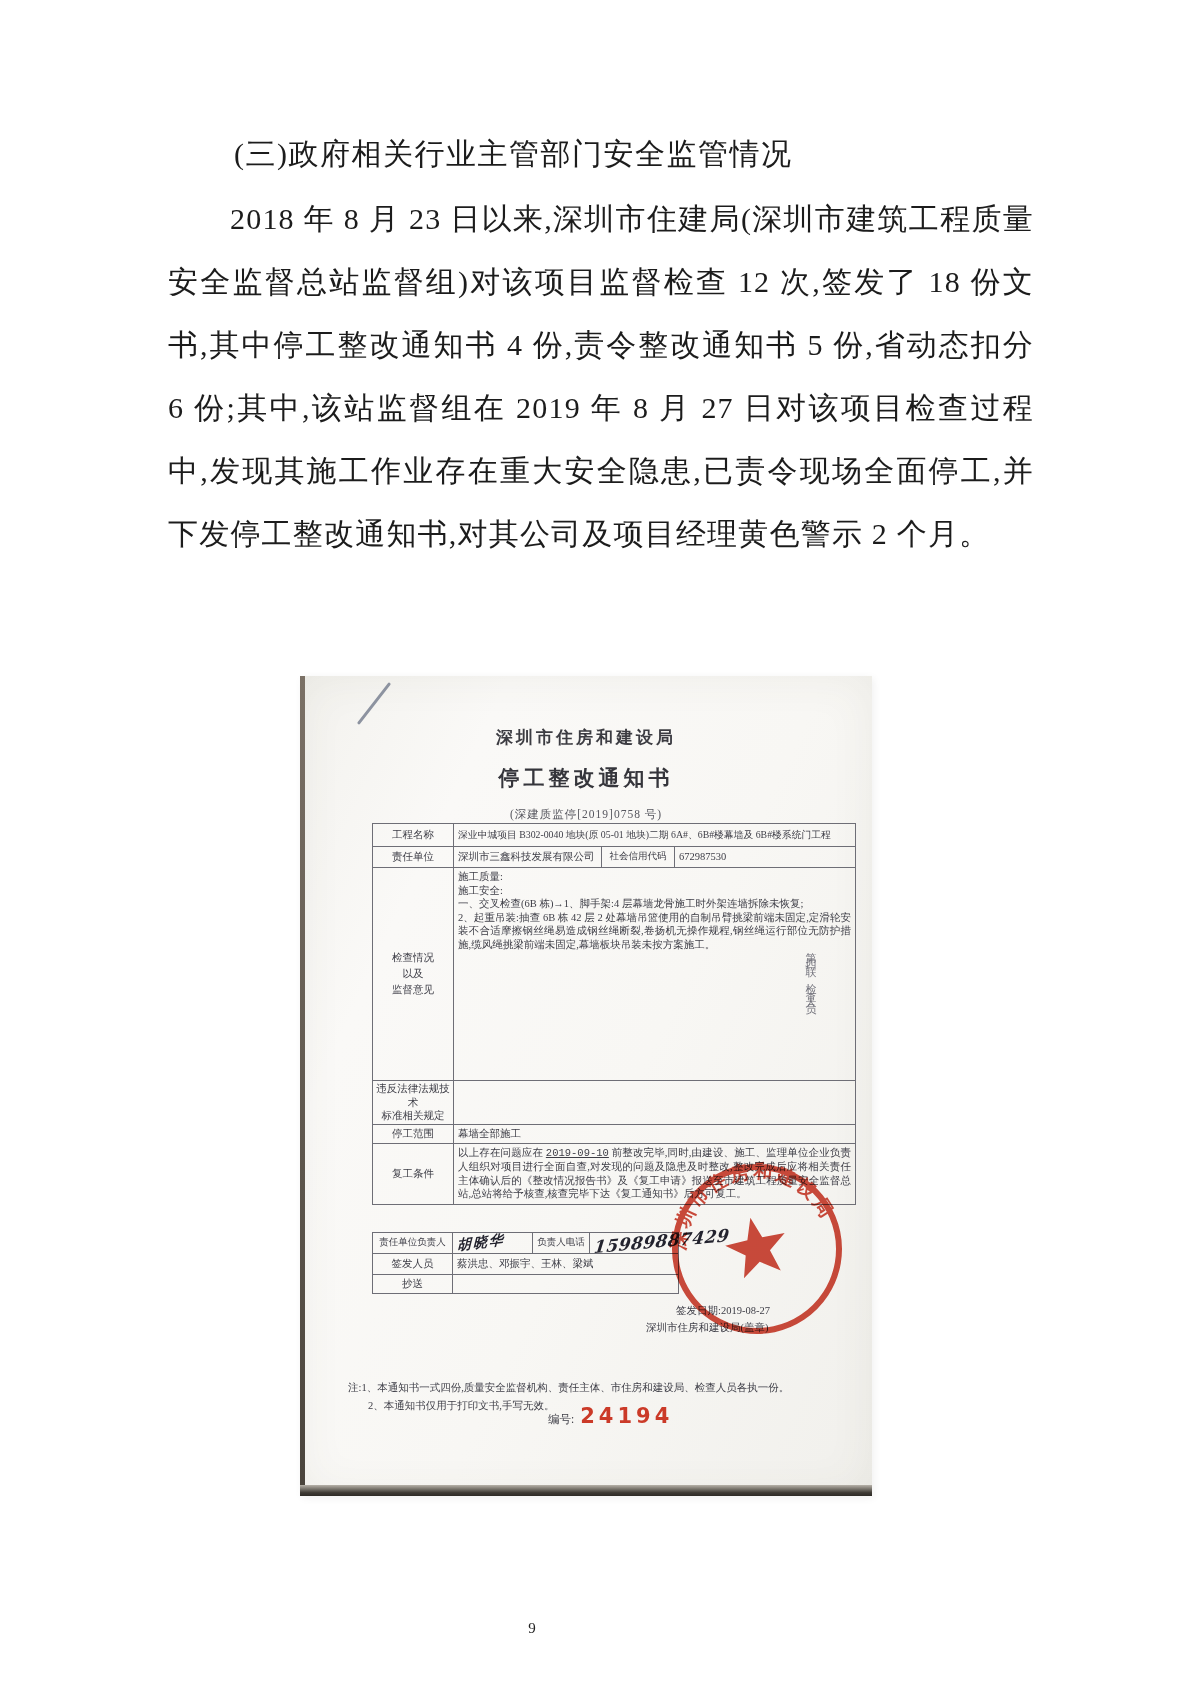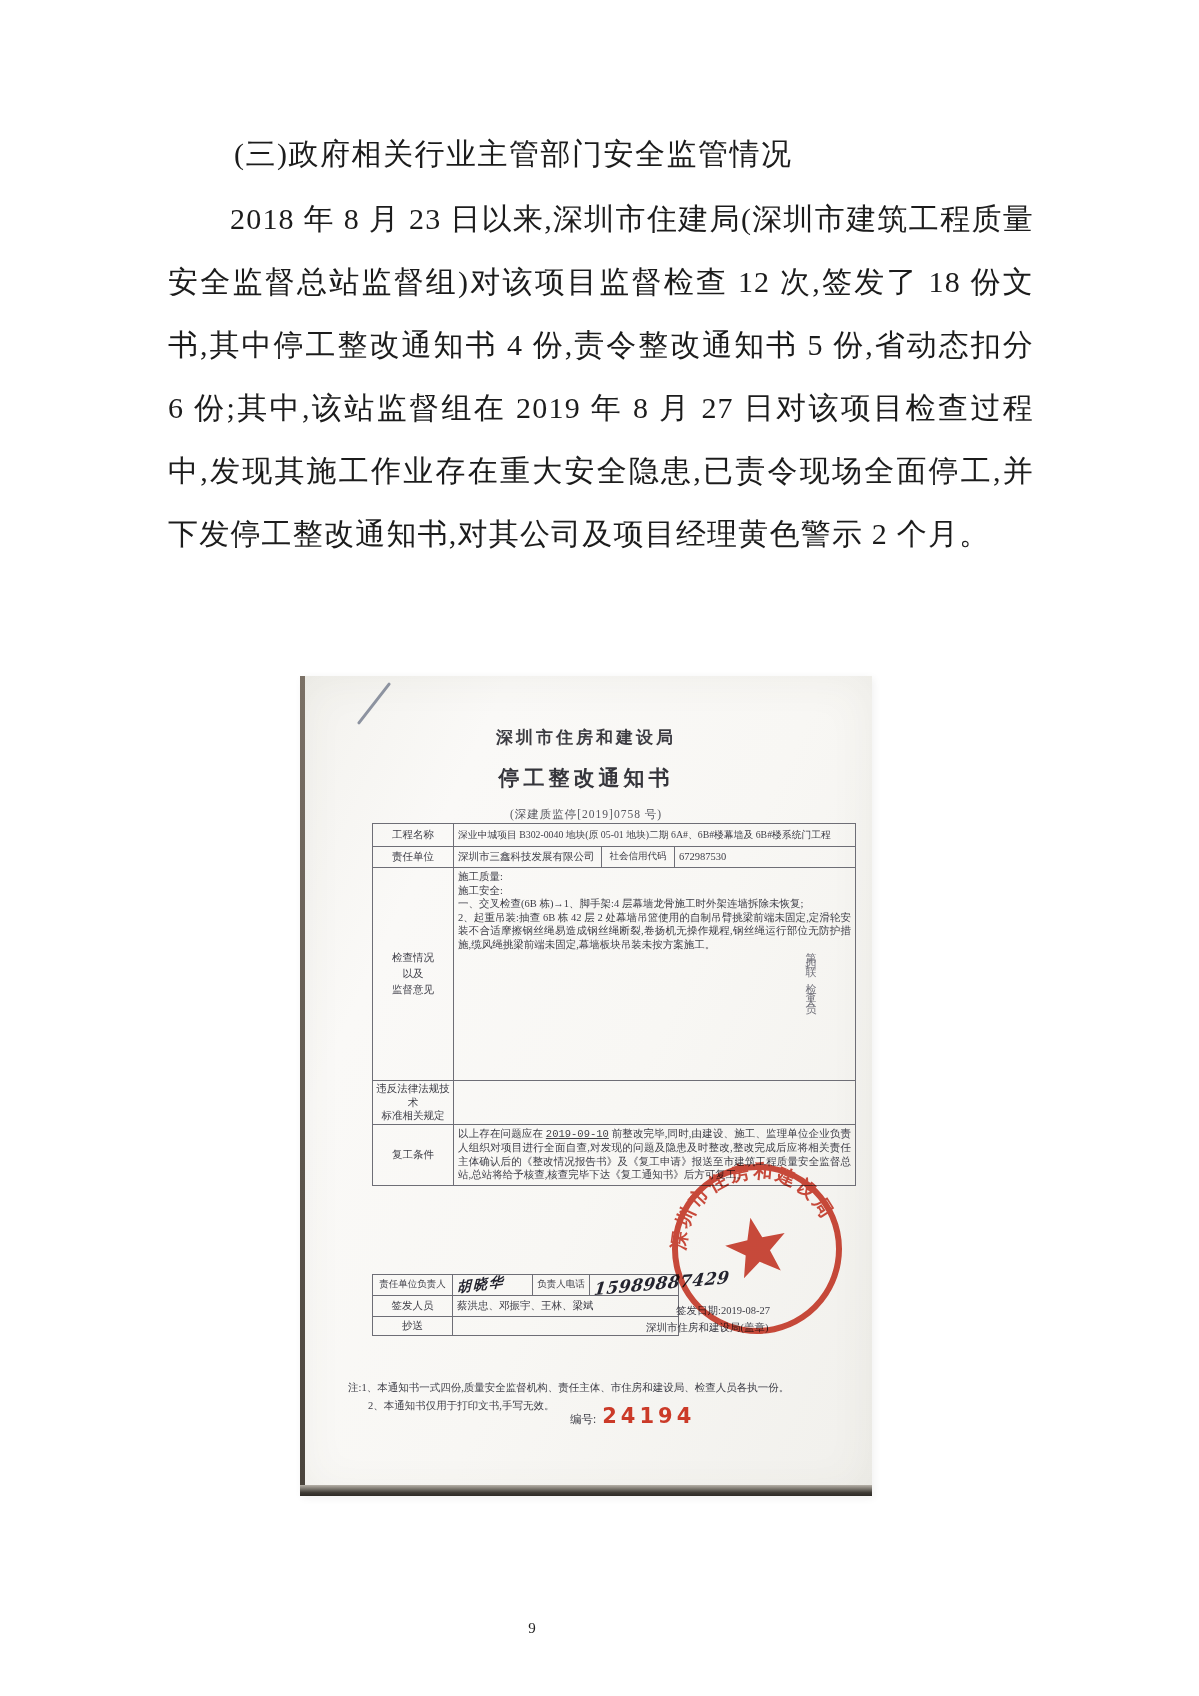--- a/index.html
+++ b/index.html
@@ -29,38 +29,38 @@
         font-weight:bold;letter-spacing:4px;color:#35353b;}
   .doc-no{position:absolute;left:0;top:131px;width:100%;text-align:center;font-size:11.5px;
         color:#56565e;letter-spacing:1px;}
 
   table{border-collapse:collapse;table-layout:fixed;position:absolute;}
   td{border:1px solid #6e6e76;font-size:10.5px;line-height:13.5px;color:#3d3d46;
      padding:1px 4px;vertical-align:middle;overflow:hidden;}
   td.lbl{text-align:center;padding:1px 2px;margin-left:8px;}
   td.content{vertical-align:top;text-align:justify;padding-top:2px;}
   .t-main{left:72px;top:147px;width:483px;}
-  .t-foot{left:72px;top:598px;width:306px;}
+  .t-foot{left:72px;top:556px;width:306px;}
   .nowrap{white-space:nowrap;font-size:9.8px;}
   .u{text-decoration:underline;font-family:Liberation Mono, monospace;}
   .insp div{margin:2.5px 0;}
   .sigcell,.phonecell{overflow:visible;}
   .hand{font-style:italic;font-weight:bold;color:#23232e;display:inline-block;
         font-family:"DejaVu Serif",serif;}
   .sig{font-size:14px;transform:rotate(-7deg) skewX(-8deg);letter-spacing:2px;}
   .phone{font-size:17px;transform:rotate(-5deg) skewX(-12deg);letter-spacing:.5px;white-space:nowrap;}
   .side-label{position:absolute;left:503px;top:268px;writing-mode:vertical-rl;font-size:11px;
         color:#70707a;letter-spacing:7px;}
   .issue-date{position:absolute;left:376px;top:628px;width:180px;font-size:10.5px;color:#3d3d46;}
   .seal-caption{position:absolute;left:346px;top:645px;width:210px;font-size:10.5px;color:#3d3d46;}
   .stamp{position:absolute;left:362px;top:478px;width:190px;height:190px;
          transform:rotate(-12deg);opacity:.88;mix-blend-mode:multiply;}
   .notes{position:absolute;left:48px;top:703px;width:480px;font-size:10.5px;line-height:18px;color:#3d3d46;}
   .notes .n2{margin-left:20px;}
-  .serial{position:absolute;left:248px;top:728px;display:flex;align-items:baseline;gap:6px;margin-left:22px;}
+  .serial{position:absolute;left:248px;top:728px;display:flex;align-items:baseline;gap:6px;}
   .s-lbl{font-size:11.5px;color:#3d3d46;}
   .s-val{font-size:21px;font-weight:bold;letter-spacing:4px;color:#cb3a28;
          font-family:"DejaVu Sans","Liberation Sans",sans-serif;}
 </style>
 </head>
 <body>
 
 <div class="page">
 
   <div class="heading">(三)政府相关行业主管部门安全监管情况</div>
@@ -106,20 +106,24 @@
           <div>一、交叉检查(6B 栋)→1、脚手架:4 层幕墙龙骨施工时外架连墙拆除未恢复;</div>
           <div>2、起重吊装:抽查 6B 栋 42 层 2 处幕墙吊篮使用的自制吊臂挑梁前端未固定,定滑轮安装不合适摩擦钢丝绳易造成钢丝绳断裂,卷扬机无操作规程,钢丝绳运行部位无防护措施,缆风绳挑梁前端未固定,幕墙板块吊装未按方案施工。</div>
         </td>
       </tr>
       <tr style="height:42px">
         <td class="lbl">
           <div>违反法律法规技术</div>
           <div>标准相关规定</div>
         </td>
         <td colspan="3"></td>
+      </tr>
+      <tr style="height:19px">
+        <td class="lbl">停工范围</td>
+        <td colspan="3">幕墙全部施工</td>
       </tr>
       <tr style="height:61px">
         <td class="lbl">复工条件</td>
         <td colspan="3" class="content">
           <span>以上存在问题应在 </span><span class="u">2019-09-10</span><span> 前整改完毕,同时,由建设、施工、监理单位企业负责人组织对项目进行全面自查,对发现的问题及隐患及时整改,整改完成后应将相关责任主体确认后的《整改情况报告书》及《复工申请》报送至市建筑工程质量安全监督总站,总站将给予核查,核查完毕下达《复工通知书》后方可复工。</span>
         </td>
       </tr>
     </tbody>
       </table>
 

